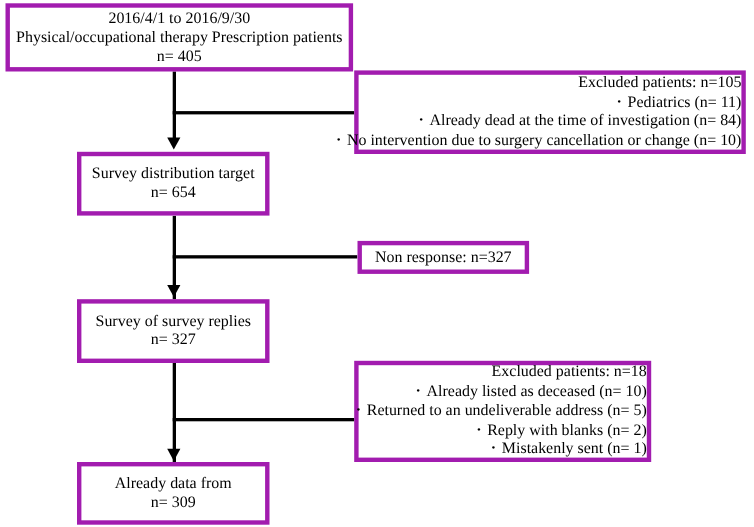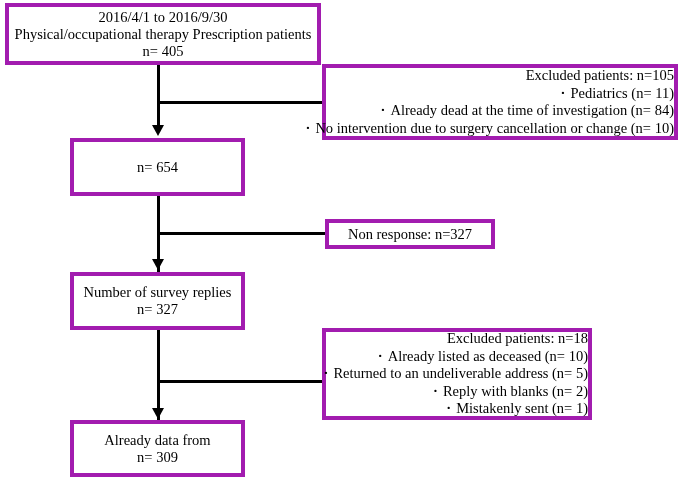--- a/index.html
+++ b/index.html
@@ -108,29 +108,30 @@
     </div>
     <div class="line-list">
       <span class="bullet">・</span><span>Already dead at the time of investigation (n= 84)</span>
     </div>
     <div class="line-list">
       <span class="bullet">・</span><span>No intervention due to surgery cancellation or change (n= 10)</span>
     </div>
   </div>
 
   <div class="node node-center" style="left:70px; top:138px; width:175px; height:58px;">
+    <div class="line-main">Survey distribution target</div>
     <div class="line-main">n= 654</div>
   </div>
 
-  <div class="node node-center" style="left:325px; top:219px; width:170px; height:30px;">
+  <div class="node node-center" style="left:325px; top:219px; width:156px; height:30px;">
     <div class="line-main">Non response: n=327</div>
   </div>
 
   <div class="node node-center" style="left:70px; top:272px; width:175px; height:58px;">
-    <div class="line-main">Number of survey replies</div>
+    <div class="line-main">Survey of survey replies</div>
     <div class="line-main">n= 327</div>
   </div>
 
   <div class="node node-left" style="left:322px; top:328px; width:270px; height:92px;">
     <div class="line-list">Excluded patients: n=18</div>
     <div class="line-list">
       <span class="bullet">・</span><span>Already listed as deceased (n= 10)</span>
     </div>
     <div class="line-list">
       <span class="bullet">・</span><span>Returned to an undeliverable address (n= 5)</span>

